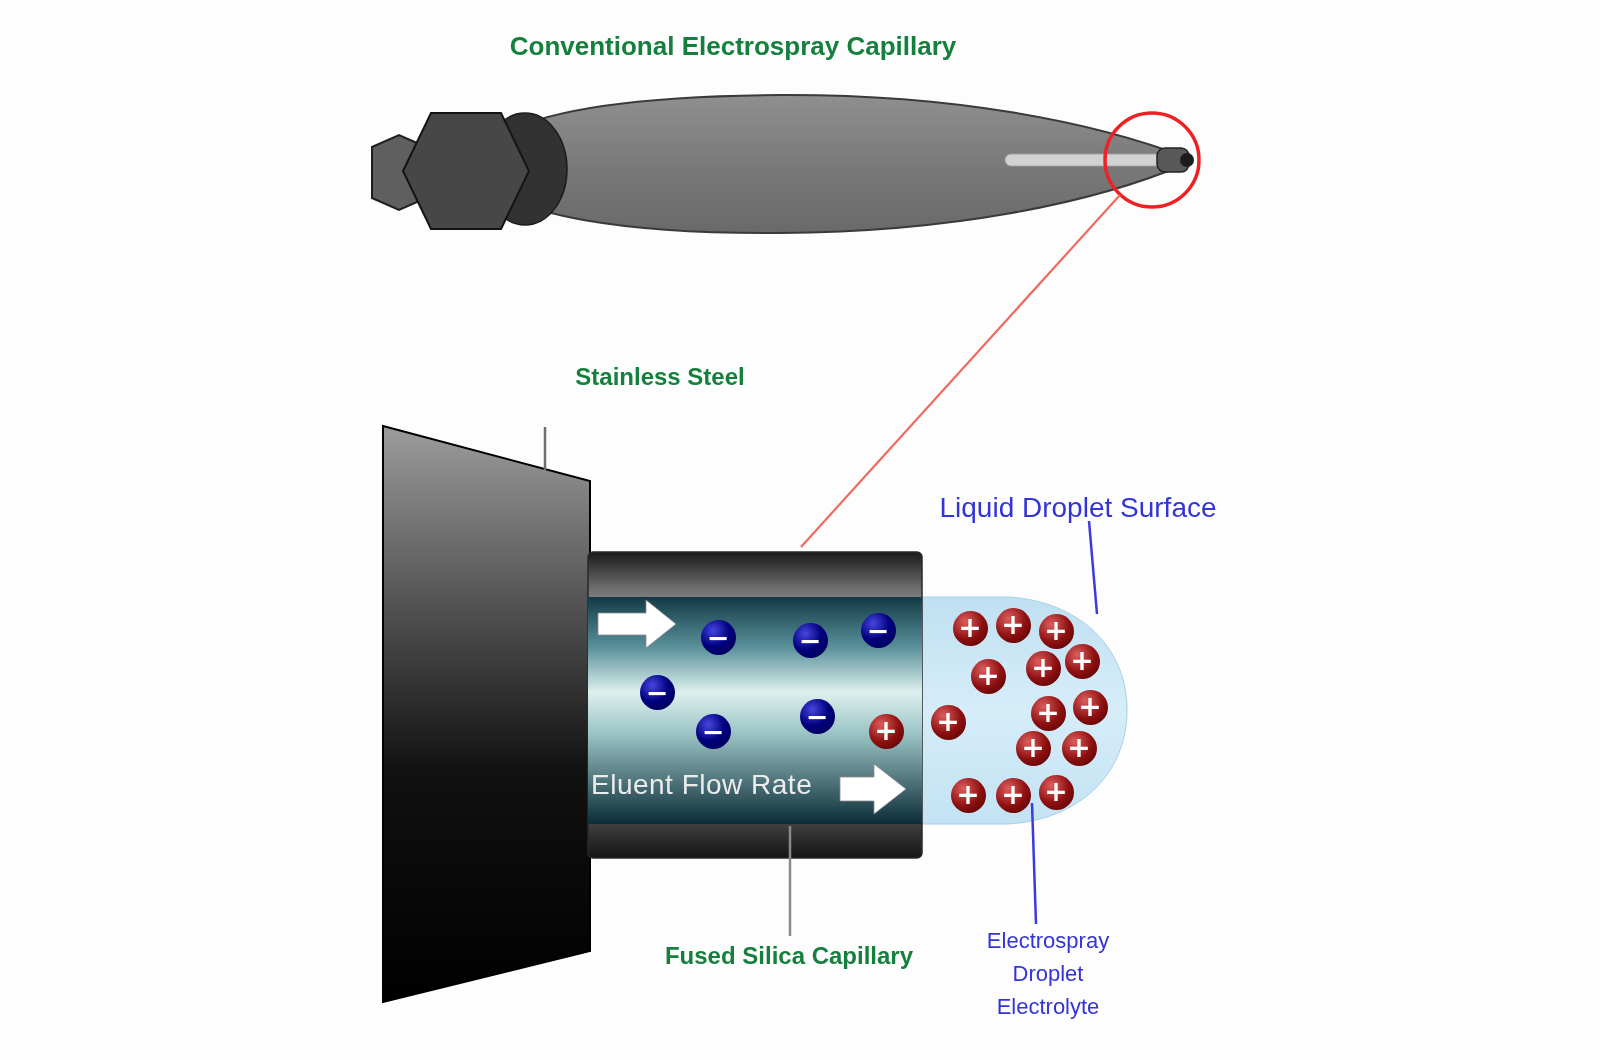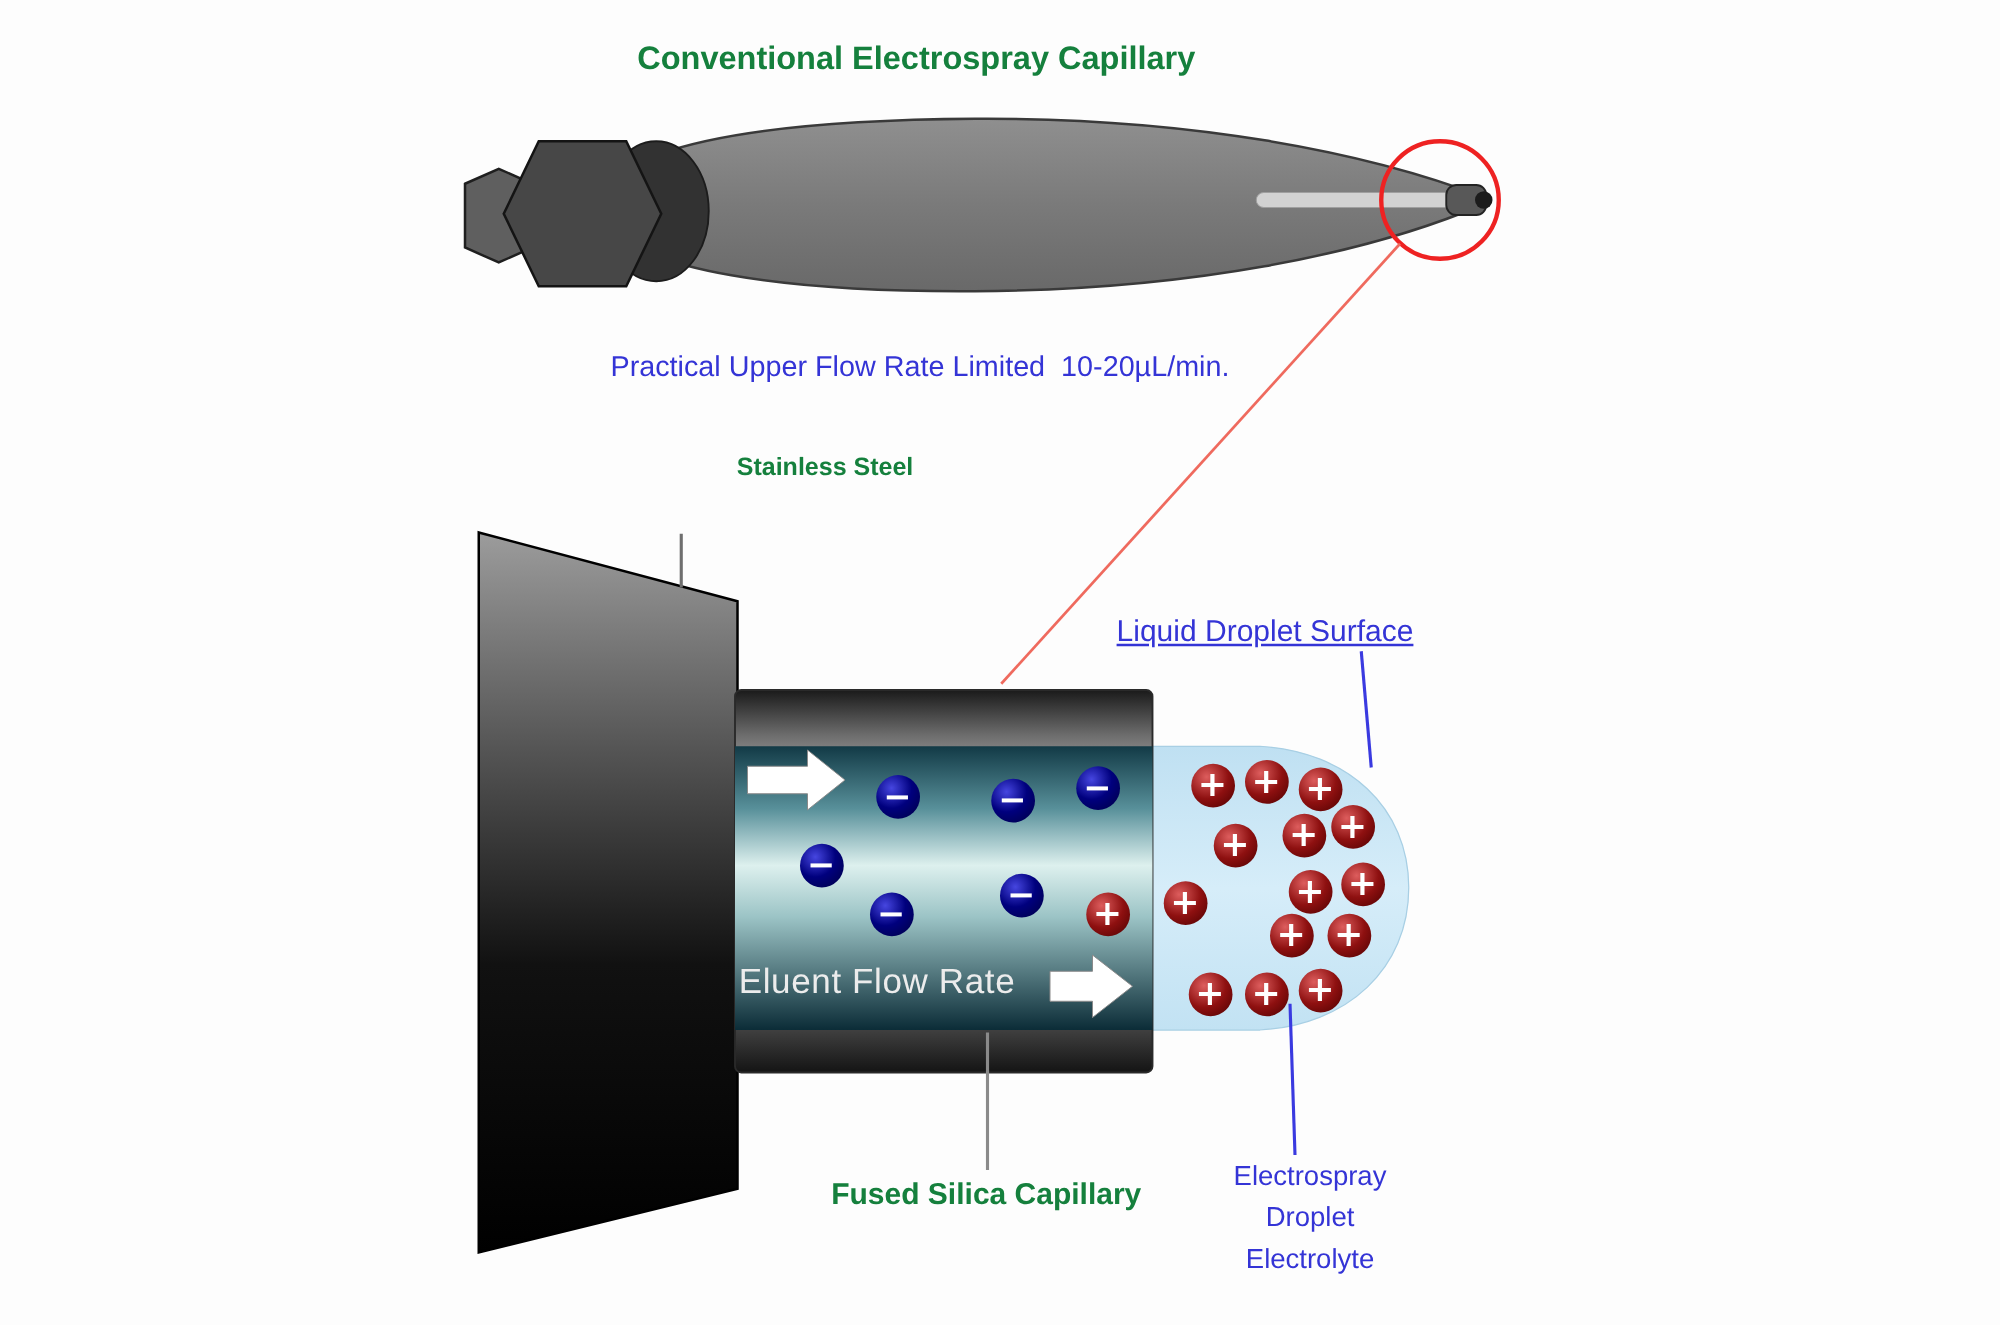--- a/index.html
+++ b/index.html
@@ -13,23 +13,23 @@
   }
   .canvas svg { position: absolute; left: 0; top: 0; }
 
   .lbl { position: absolute; white-space: nowrap; }
   .lbl.center { transform: translateX(-50%); text-align: center; }
   .blue-bold { color: #15803d; font-weight: 700; }
   .blue-reg  { color: #3434d6; font-weight: 400; }
 
   .title        { left: 733px;  top: 31px;  font-size: 26px; }
   .flow-note    { left: 736px;  top: 280px; font-size: 23px; white-space: pre; }
-  .steel-1      { left: 660px;  top: 363px; font-size: 20px; }
+  .steel-1      { left: 660px;  top: 363px; font-size: 24px; }
   .steel-2      { left: 660px;  top: 396px; font-size: 24px; }
-  .droplet-lbl  { left: 1012px; top: 492px; font-size: 24px; text-decoration: underline; }
+  .droplet-lbl  { left: 1078px; top: 492px; font-size: 28px; }
   .fused-lbl    { left: 789px;  top: 942px; font-size: 24px; }
   .elec-1       { left: 1048px; top: 928px; font-size: 22px; }
   .elec-2       { left: 1048px; top: 961px; font-size: 22px; }
   .elec-3       { left: 1048px; top: 994px; font-size: 22px; }
   .eluent-lbl   { left: 591px;  top: 769px; font-size: 28px; color: #ececec; letter-spacing: 0.5px; }
 
   #ion-layer { position: absolute; left: 0; top: 0; width: 100%; height: 100%; }
   .ion {
     position: absolute;
     width: 35px; height: 35px;
@@ -131,21 +131,20 @@
       <div class="ion pos" style="left: 1030.5px; top: 695.5px;">+</div>
       <div class="ion pos" style="left: 1072.5px; top: 689.5px;">+</div>
       <div class="ion pos" style="left: 1015.5px; top: 730.5px;">+</div>
       <div class="ion pos" style="left: 1061.5px; top: 730.5px;">+</div>
       <div class="ion pos" style="left: 950.5px; top: 777.5px;">+</div>
       <div class="ion pos" style="left: 995.5px; top: 777.5px;">+</div>
       <div class="ion pos" style="left: 1038.5px; top: 774.5px;">+</div>
     </div>
 
   <div class="lbl center blue-bold title">Conventional Electrospray Capillary</div>
-  <div class="lbl center blue-reg flow-note">Practical Upper Flow Rate Limited  10-20µL/min.</div>
   <div class="lbl center blue-bold steel-1">Stainless Steel</div>
   <div class="lbl center blue-reg droplet-lbl">Liquid Droplet Surface</div>
   <div class="lbl eluent-lbl">Eluent Flow Rate</div>
   <div class="lbl center blue-bold fused-lbl">Fused Silica Capillary</div>
   <div class="lbl center blue-reg elec-1">Electrospray</div>
   <div class="lbl center blue-reg elec-2">Droplet</div>
   <div class="lbl center blue-reg elec-3">Electrolyte</div>
 </div>
 
 </body></html>

